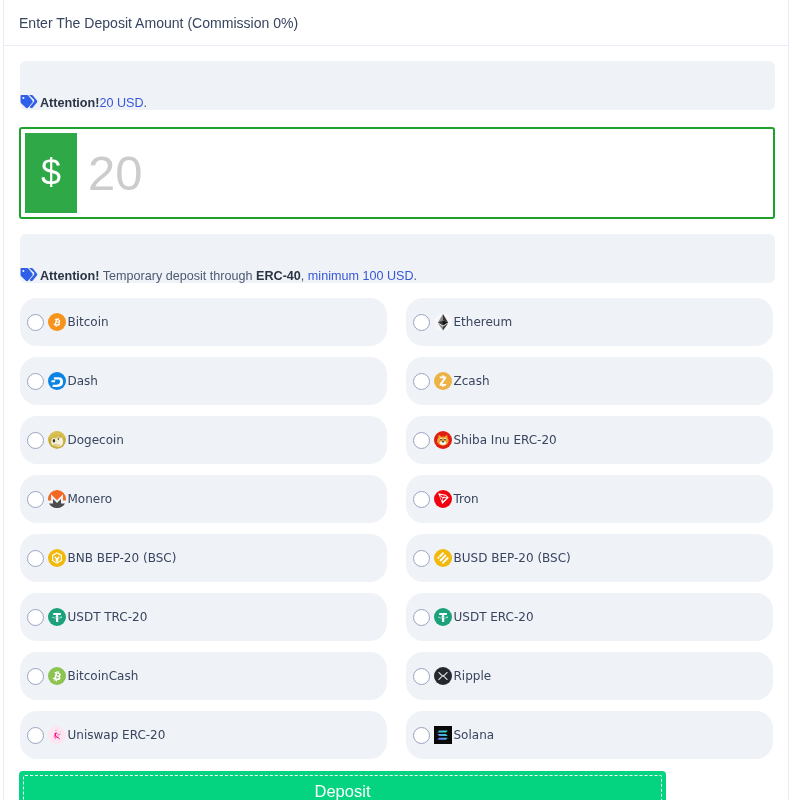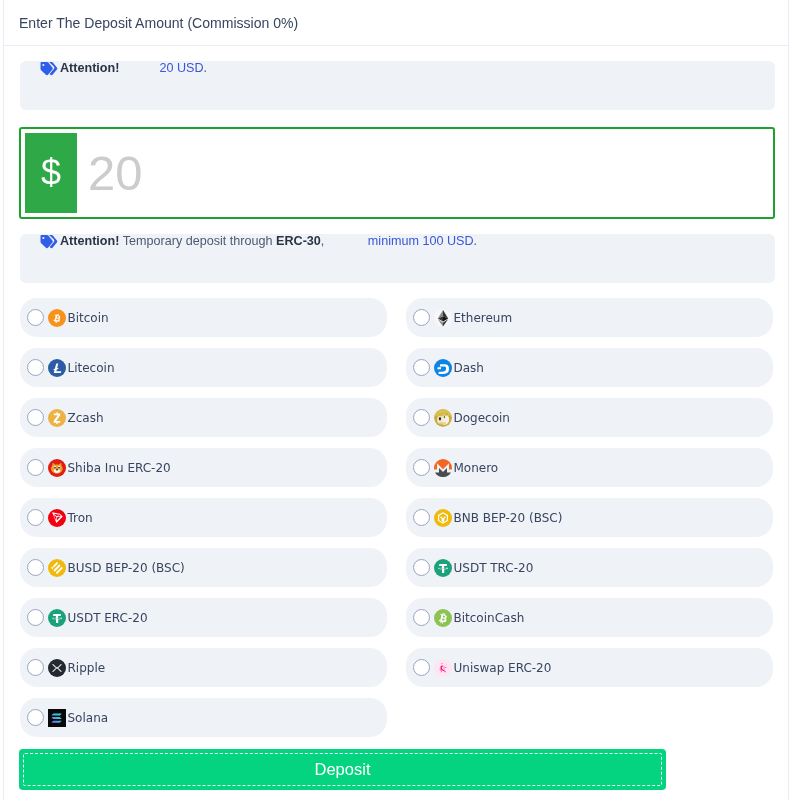--- a/index.html
+++ b/index.html
@@ -7,35 +7,35 @@
     width:793px; height:800px; overflow:hidden;
     background:#ffffff;
     font-family:"Liberation Sans", sans-serif;
   }
   .card { position:absolute; left:3px; top:-6px; width:786px; background:#fff;
     border:1px solid #e7ecf6; border-radius:7px; box-sizing:border-box; }
   .card-header { height:51px; display:flex; align-items:center; padding:6px 0 0 15px;
     border-bottom:1px solid #e7ecf6; box-sizing:border-box; }
   .card-title { font-size:14.05px; color:#37455f; font-weight:normal; font-family:Liberation Sans, sans-serif; }
   .card-body { padding:15px 13px 40px 16px; }
-  .alert { background:#eff2f7; border-radius:6px; padding:0 20px; height:49px; display:flex; align-items:flex-start;
+  .alert { background:#eff2f7; border-radius:6px; padding:0 0; height:49px; display:flex; align-items:flex-end;
     font-size:12.6px; color:#4d5a72; }
   .alert b { color:#2b3445; font-weight:bold; }
-  .alert .lnk { color:#3757d8;margin-left:40px; }
+  .alert .lnk { color:#3757d8; }
   .tag-icon { width:17.5px; height:16px; margin-right:2.5px; flex:0 0 auto; display:block; }
   .amount-wrap { margin:17px 0 15px -1px; border:2px solid #1ea22b; border-radius:3px; display:flex; height:92px;
     box-sizing:border-box; background:#fff; }
   .amount-prefix { width:52px; margin:4px 0 4px 4px; background:#2fa947; color:#fff;
     display:flex; align-items:center; justify-content:center; font-size:36px; font-weight:normal; }
   .amount-input { flex:1; border:0; outline:0; font-size:49px; color:#404040; padding:0 0 0 11px;
     font-family:"Liberation Sans", sans-serif; background:transparent; min-width:0; }
   .amount-input::placeholder { color:#cccccc; opacity:1; }
   .section-title { font-size:14.4px; color:#39455e; margin:19px 0 0 -1px; font-family:"DejaVu Sans", sans-serif; }
   .grid { margin-top:15px; display:grid; grid-template-columns:367px 367px; column-gap:19px; row-gap:11px; }
-  .pmt { height:39px; background:#eff2f7; border-radius:17px; display:flex; align-items:center; }
+  .pmt { height:48px; background:#eff2f7; border-radius:17px; display:flex; align-items:center; }
   .radio { width:17px; height:17px; border:1.1px solid #9aa3c2; border-radius:50%; background:#fff;
     margin-left:7px; box-sizing:border-box; flex:0 0 auto; }
   .pmt-icon { width:18px; height:18px; margin-left:3.5px; flex:0 0 auto; display:block; }
   .pmt-label { margin-left:2px; font-size:12px; color:#39455e; white-space:nowrap; font-family:"DejaVu Sans", sans-serif; }
   .deposit-btn { margin:12px 0 0 -1px; width:647px; height:41px; background:#04d37f; border:0; border-radius:4px;
     color:#fff; font-size:16.5px; position:relative; font-family:"Liberation Sans", sans-serif; cursor:pointer;
     display:block; }
   .deposit-btn span { position:relative; z-index:2; }
   .deposit-btn::after { content:""; position:absolute; left:4px; top:4px; right:4px; bottom:4px;
     border:1px dashed rgba(255,255,255,.95); border-radius:2px; }
@@ -66,21 +66,21 @@
     </div>
 
     <div class="alert">
       <svg class="tag-icon" viewBox="0 0 24 22">
           <path fill="#2f5fe8" d="M12.4 1.4 L16.0 1.4 C16.6 1.4 17.2 1.7 17.6 2.2 L23.2 8.9 C23.9 9.7 23.9 10.9 23.2 11.8 L17.5 18.7 C16.7 19.7 15.2 19.8 14.3 19.0 L13.2 18.0 L19.0 11.1 C19.8 10.1 19.8 8.7 19.0 7.7 Z"></path>
           <path fill="#2f5fe8" d="M2.1 1.4 L9.8 1.4 C10.4 1.4 11.0 1.7 11.4 2.2 L17.0 8.9 C17.7 9.7 17.7 10.9 17.0 11.8 L11.3 18.7 C10.5 19.7 9.0 19.8 8.1 19.0 L1.5 12.6 C1.0 12.1 0.7 11.5 0.7 10.8 L0.7 2.8 C0.7 2.0 1.3 1.4 2.1 1.4 Z"></path>
           <circle cx="4.6" cy="5.5" r="1.45" fill="#eff2f7"></circle>
         </svg>
       <b>Attention!</b>
       <span style="white-space:pre"> Temporary deposit through </span>
-      <b>ERC-30</b>
+      <b>ERC-40</b>
       <span style="white-space:pre">, </span>
       <span class="lnk">minimum 100 USD</span>
       <span>.</span>
     </div>
 
     <div class="grid" id="grid">
         <div class="pmt">
           <span class="radio"></span>
           <svg class="pmt-icon" viewBox="0 0 32 32">
             <circle cx="16" cy="16" r="16" fill="#f7931a"></circle>
@@ -97,30 +97,20 @@
             <g transform="translate(16,16) scale(1.22) translate(-16,-16)">
               <path fill="#343434" d="M16 4.5v8.9l7.5 3.4z"></path>
               <path fill="#8c8c8c" d="M16 4.5 8.5 16.8l7.5-3.4z"></path>
               <path fill="#3c3c3b" d="M16 22.5v5.9l7.5-10.4z"></path>
               <path fill="#8c8c8c" d="M16 28.4v-5.9L8.5 18z"></path>
               <path fill="#141414" d="M16 21.1l7.5-4.4-7.5-3.4z"></path>
               <path fill="#393939" d="M8.5 16.7 16 21.1v-7.8z"></path>
             </g>
           </svg>
           <span class="pmt-label">Ethereum</span>
-        </div>
-        <div class="pmt">
-          <span class="radio"></span>
-          <svg class="pmt-icon" viewBox="0 0 32 32">
-            <circle cx="16" cy="16" r="16" fill="#2b5ba7"></circle>
-            <g transform="translate(16,16) scale(0.85) translate(-16,-16)">
-              <path fill="#fff" d="M14.4 6.8h4.3l-2.4 9.7 2.9-.9-.6 2.4-2.9.9-1 4h10.2l-.8 3.3H9.2l1.6-6.3-2.3.7.6-2.4 2.3-.7z"></path>
-            </g>
-          </svg>
-          <span class="pmt-label">Litecoin</span>
         </div>
         <div class="pmt">
           <span class="radio"></span>
           <svg class="pmt-icon" viewBox="0 0 32 32">
             <circle cx="16" cy="16" r="16" fill="#0b84e4"></circle>
             <path fill="#fff" d="M21.2 9.1H12l-.8 4.4 7.5 0c3.7 0 4.8 1.3 4.8 3.5 0 1.2-.5 3.1-1.3 4.1-1.1 1.2-3 2.1-6.2 2.1H9.4l-.8 4.4h9.3c3.3 0 4.7-.4 6.2-1.1 3.3-1.5 5.2-4.8 5.2-9.1 0-5.3-3.6-8.3-8.1-8.3z" transform="translate(-1.2 0) scale(0.92) translate(1.2 1.2)"></path>
             <path fill="#fff" d="M12.9 14.5H6.5l-.7 3.9h6.4z"></path>
           </svg>
           <span class="pmt-label">Dash</span>
         </div>

